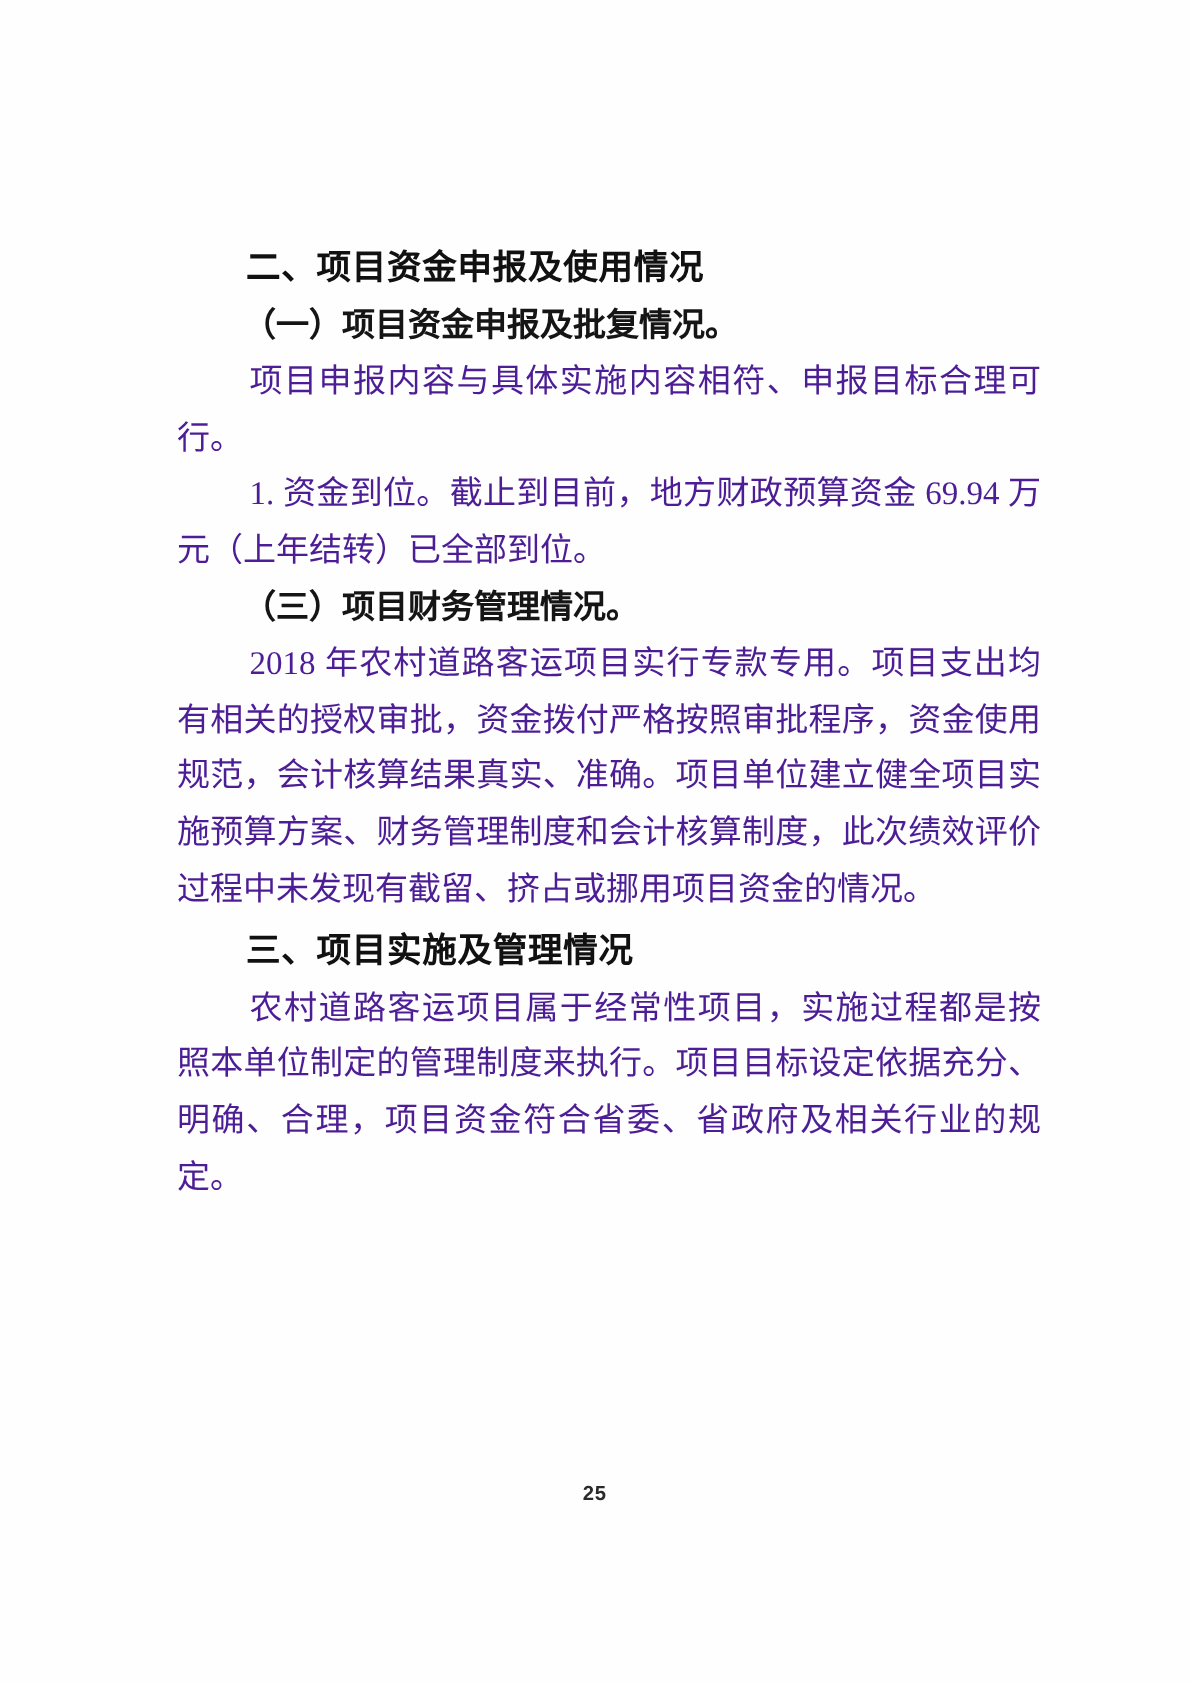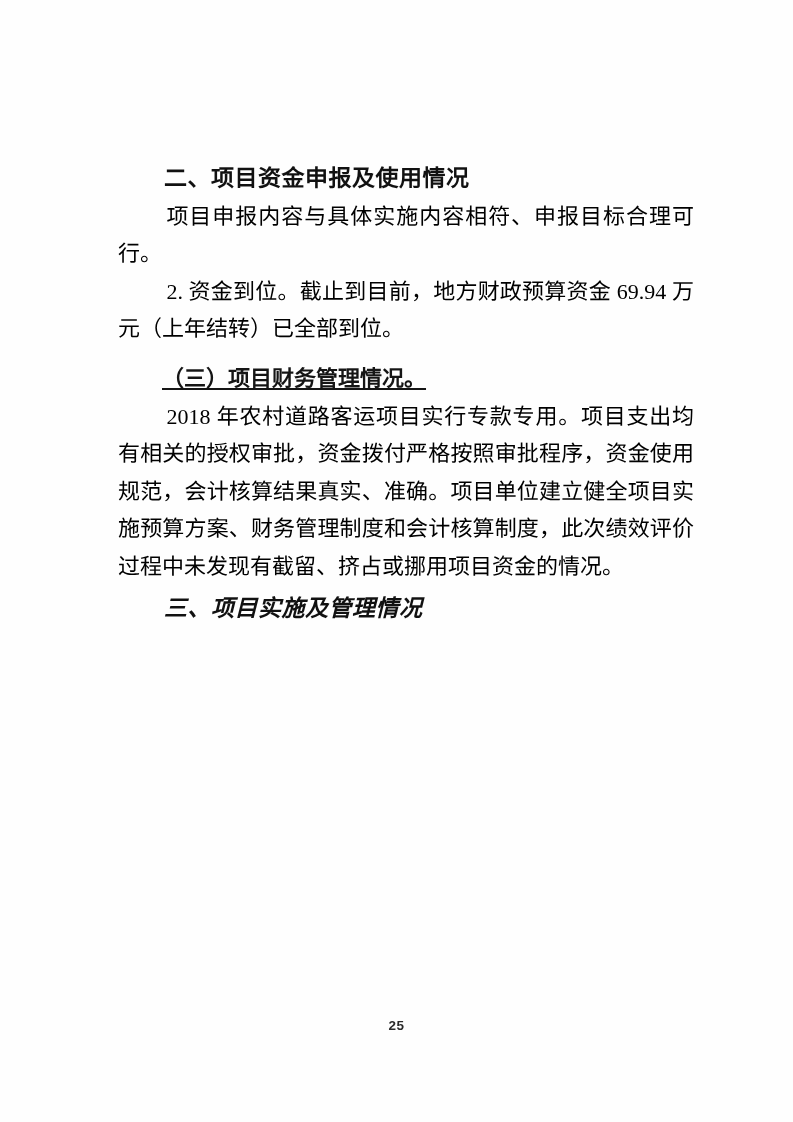--- a/index.html
+++ b/index.html
@@ -30,21 +30,21 @@
     width: 576px;
   }
 
   
   .p {
     font-family: "Liberation Serif", "DejaVu Serif", serif;
     font-size: 22px;
     line-height: 37.6px;
     text-align: justify;
     text-indent: 2.2em;
-    color: #000000;
+    color: #4c1d95;
     font-weight: 400;
   }
 
   
   .h1 {
     font-family: "Liberation Sans", "DejaVu Sans", sans-serif;
     font-size: 23px;
     line-height: 37.6px;
     font-weight: 700;
     text-indent: 2em;
@@ -61,55 +61,57 @@
     text-indent: 2em;
     color: #151515;
   }
 
   
   .h2.tight {
     letter-spacing: -2.2px;
   }
 
   .mt8  { margin-top: 8px; }
-  .mt10 { margin-top: 12px; text-decoration: underline; }
-  .mt4  { margin-top: 4px; font-style: italic; }
+  .mt10 { margin-top: 0; }
+  .mt4  { margin-top: 4px; }
 
   .page-number {
     position: absolute;
-    top: 1018px;
+    top: 988px;
     left: 0;
     width: 100%;
     text-align: center;
     font-family: "Liberation Sans", "DejaVu Sans", sans-serif;
     font-size: 13.5px;
     font-weight: 600;
     color: #2a2a2a;
     letter-spacing: 0.5px;
   }
 </style>
 </head>
 <body>
 
 <div class="page">
   <div class="content">
 
     <div class="h1">二、项目资金申报及使用情况</div>
 
+    <div class="h2">（一）项目资金申报及批复情况。</div>
 
     <div class="p">项目申报内容与具体实施内容相符、申报目标合理可行。</div>
 
 
 
-    <div class="p">2. 资金到位。截止到目前，地方财政预算资金 69.94 万元（上年结转）已全部到位。</div>
+    <div class="p">1. 资金到位。截止到目前，地方财政预算资金 69.94 万元（上年结转）已全部到位。</div>
 
 
     <div class="h2 mt10">（三）项目财务管理情况。</div>
 
     <div class="p">2018 年农村道路客运项目实行专款专用。项目支出均有相关的授权审批，资金拨付严格按照审批程序，资金使用规范，会计核算结果真实、准确。项目单位建立健全项目实施预算方案、财务管理制度和会计核算制度，此次绩效评价过程中未发现有截留、挤占或挪用项目资金的情况。</div>
 
     <div class="h1 mt4">三、项目实施及管理情况</div>
 
+    <div class="p">农村道路客运项目属于经常性项目，实施过程都是按照本单位制定的管理制度来执行。项目目标设定依据充分、明确、合理，项目资金符合省委、省政府及相关行业的规定。</div>
 
   </div>
 
   <div class="page-number">25</div>
 </div>
 
 </body></html>

